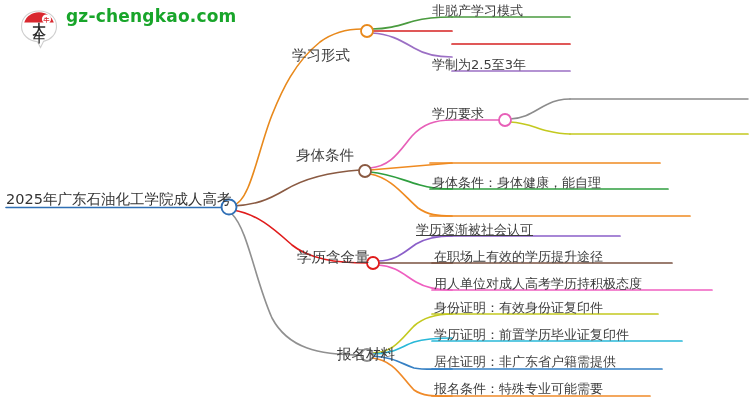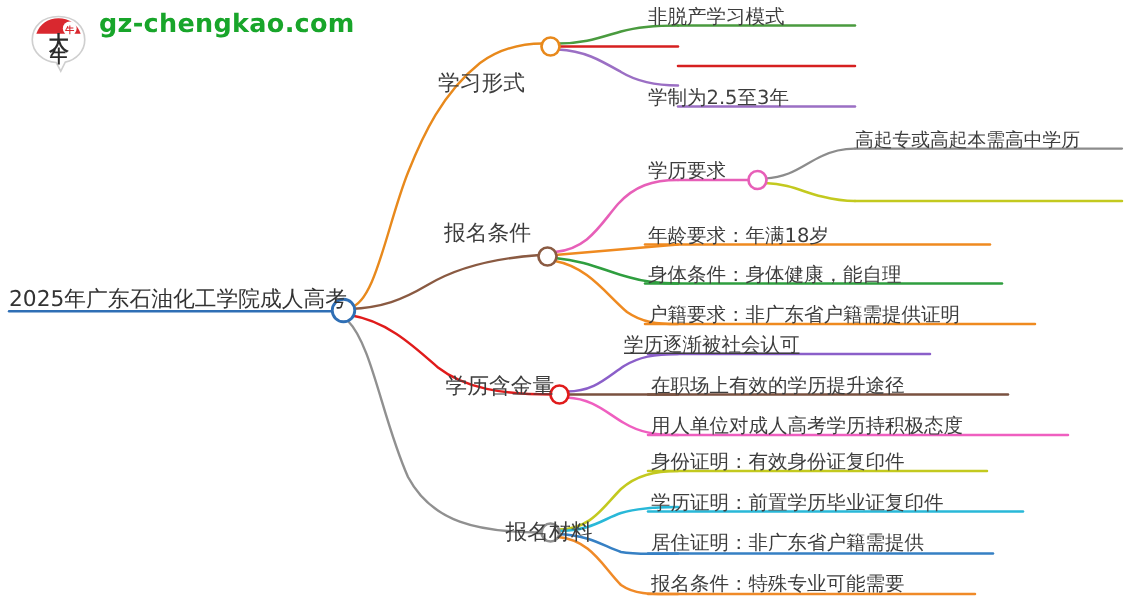--- a/index.html
+++ b/index.html
@@ -130,26 +130,23 @@
       <circle cx="367" cy="355" r="6" fill="#ffffff" stroke="#909090" stroke-width="1.8"></circle>
     </g>
   </svg>
 
   <div class="node root-label">2025年广东石油化工学院成人高考</div>
 
   <div class="node b1" style="left:292px;top:22px;margin-top:24px;">学习形式</div>
   <div class="node b2" style="left:432px;top:2px;">非脱产学习模式</div>
   <div class="node b2" style="left:432px;top:56px;">学制为2.5至3年</div>
 
-  <div class="node b1" style="left:296px;top:146px;">报名条件</div>
+  <div class="node b1" style="left:296px;top:146px;">身体条件</div>
   <div class="node b2" style="left:432px;top:105px;">学历要求</div>
-  <div class="node b3" style="left:570px;top:85px;">高起专或高起本需高中学历</div>
-  <div class="node b2" style="left:432px;top:148px;">年龄要求：年满18岁</div>
   <div class="node b2" style="left:432px;top:174px;">身体条件：身体健康，能自理</div>
-  <div class="node b2" style="left:432px;top:201px;">户籍要求：非广东省户籍需提供证明</div>
 
   <div class="node b1" style="left:297px;top:248px;">学历含金量</div>
   <div class="node b2" style="left:416px;top:221px;text-decoration:underline;">学历逐渐被社会认可</div>
   <div class="node b2" style="left:434px;top:248px;">在职场上有效的学历提升途径</div>
   <div class="node b2" style="left:434px;top:275px;">用人单位对成人高考学历持积极态度</div>
 
   <div class="node b1" style="left:300px;top:345px;margin-left:37px;">报名材料</div>
   <div class="node b2" style="left:434px;top:299px;">身份证明：有效身份证复印件</div>
   <div class="node b2" style="left:434px;top:353px;">居住证明：非广东省户籍需提供</div>
   <div class="node b2" style="left:434px;top:326px;">学历证明：前置学历毕业证复印件</div>

